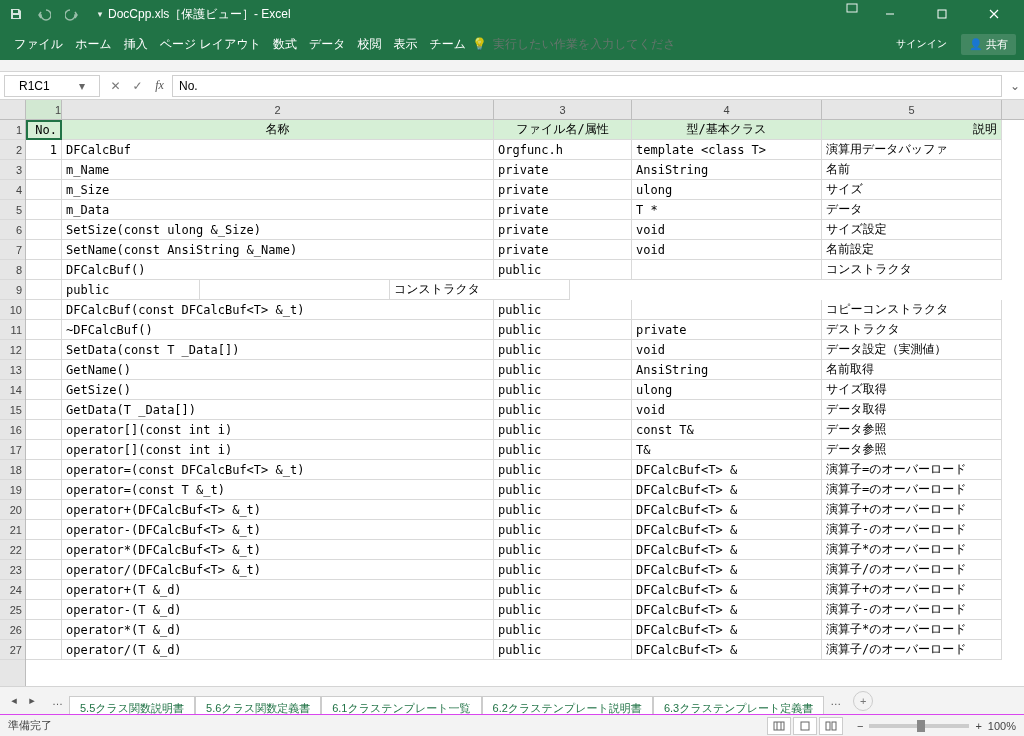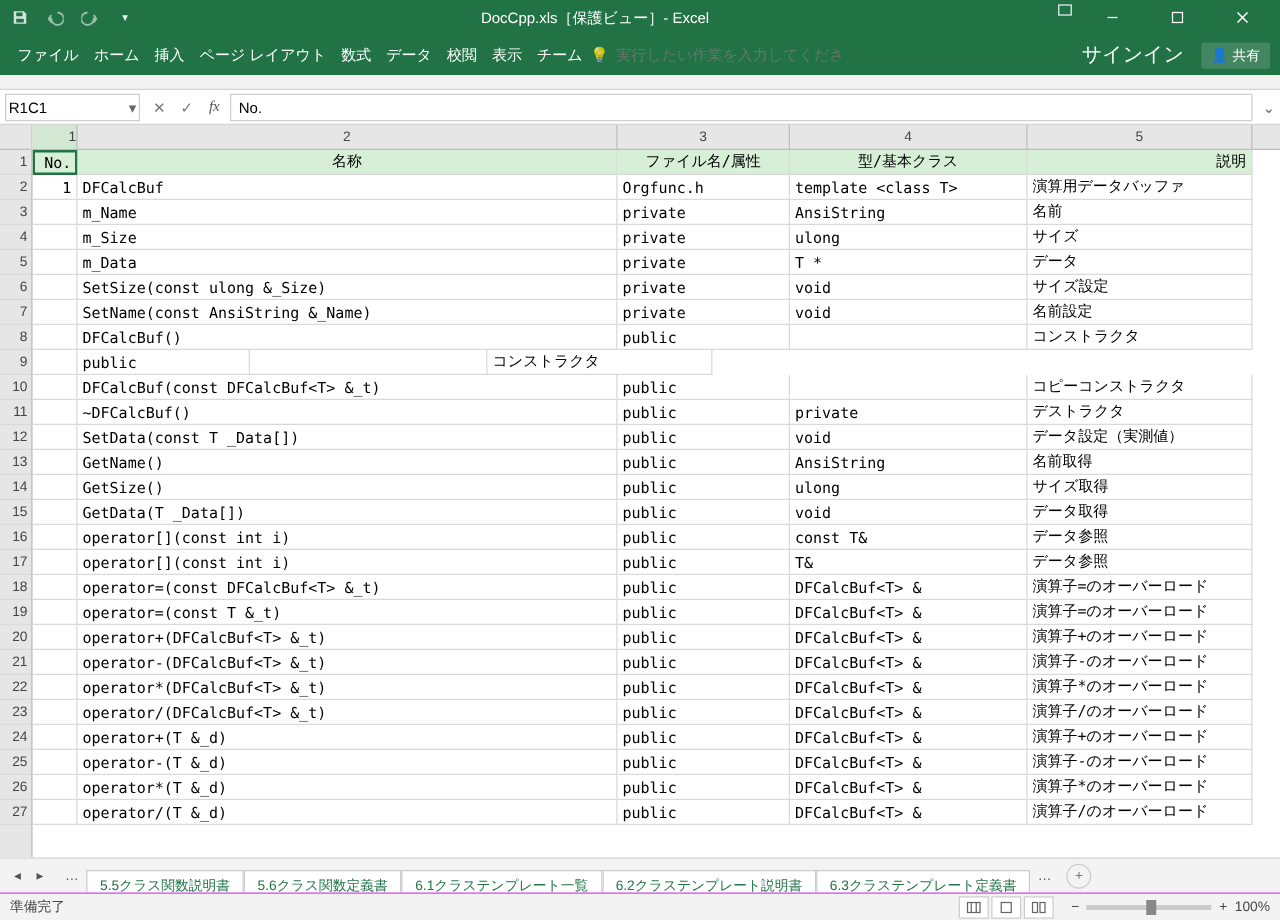--- a/index.html
+++ b/index.html
@@ -1,32 +1,32 @@
 <!DOCTYPE html>
 <html><head>
 <meta charset="utf-8">
 <style>
 * { margin: 0; padding: 0; box-sizing: border-box; font-family: "Meiryo UI", "Yu Gothic UI", sans-serif; }
 body { width: 1024px; height: 736px; overflow: hidden; background: #fff; display: flex; flex-direction: column; }
 .titlebar { background: #217346; color: #fff; height: 28px; display: flex; align-items: center; padding: 0 8px; font-size: 12px; }
 .titlebar-left { display: flex; gap: 12px; align-items: center; }
-.titlebar-center { flex: 1; text-align: center; font-size: 12px; }
+.titlebar-center { flex: 1; font-size: 12px; }
 .titlebar-right { display: flex; gap: 8px; }
 .tb-icon { width: 16px; height: 16px; display: inline-flex; align-items: center; justify-content: center; opacity: .9; }
 .win-btn { width: 44px; height: 28px; display: flex; align-items: center; justify-content: center; }
 .ribbon-tabs { background: #217346; color: #fff; display: flex; align-items: center; height: 32px; padding: 0 8px; font-size: 12px; }
 .ribbon-tab { padding: 6px 6px; cursor: pointer; white-space: nowrap; }
 .tellme { display: flex; align-items: center; gap: 6px; opacity: .8; }
 .tellme input { background: transparent; border: none; color: #fff; font-size: 12px; width: 180px; }
 .ribbon-right { margin-left: auto; display: flex; gap: 14px; align-items: center; }
-.signin { font-size: 16px; }
+.signin { font-size: 10px; }
 .share-btn { background: rgba(255,255,255,.15); padding: 3px 8px; border-radius: 2px; font-size: 11px; }
 .ribbon-body { height: 12px; background: #f3f3f3; border-bottom: 1px solid #d4d4d4; }
 .formulabar { display: flex; align-items: center; height: 28px; border-bottom: 1px solid #d4d4d4; background: #fff; font-size: 12px; }
-.namebox { width: 108px; border: 1px solid #cfcfcf; margin: 2px 4px; height: 22px; display: flex; align-items: center; padding: 0 2px; justify-content: space-between; }
+.namebox { width: 96px; border: 1px solid #cfcfcf; margin: 2px 4px; height: 22px; display: flex; align-items: center; padding: 0 14px; justify-content: space-between; }
 .nb-dd { color: #666; }
 .fb-btn { width: 22px; height: 22px; display: flex; align-items: center; justify-content: center; color: #777; border-left: 1px solid transparent; }
 .fb-fx { font-style: italic; font-family: serif; color: #555; }
 .fb-input { flex: 1; border: 1px solid #cfcfcf; margin: 2px 4px 2px 2px; height: 22px; padding: 0 6px; display: flex; align-items: center; }
 .fb-expand { width: 18px; color: #666; display: flex; align-items: center; justify-content: center; }
 
 .gridwrap { flex: 1; display: flex; overflow: hidden; }
 .rownums { width: 26px; background: #e6e6e6; border-right: 1px solid #bdbdbd; font-size: 11px; color: #444; }
 .rownums .corner { height: 20px; border-bottom: 1px solid #bdbdbd; background: #e6e6e6; }
 .rownums .rn { height: 20px; display: flex; align-items: center; justify-content: flex-end; padding-right: 3px; border-bottom: 1px solid #d9d9d9; }

